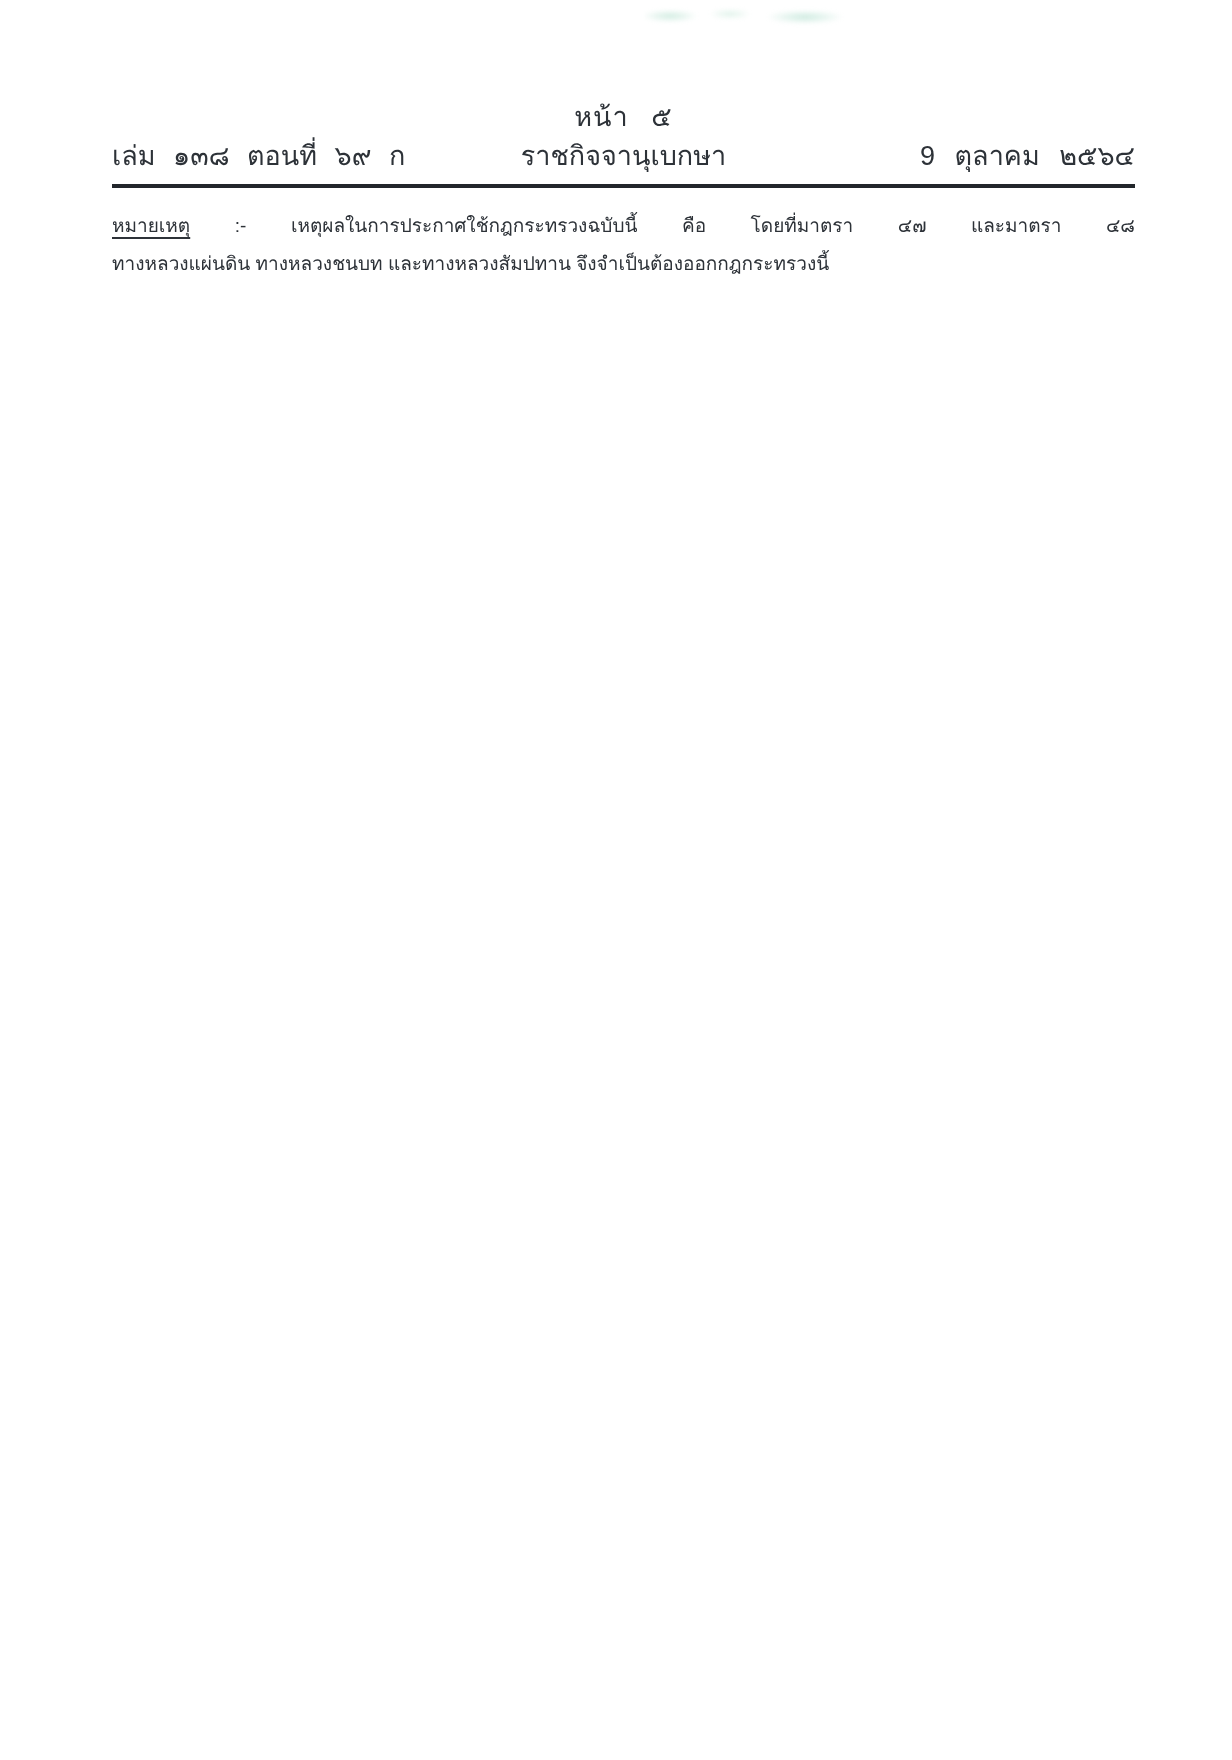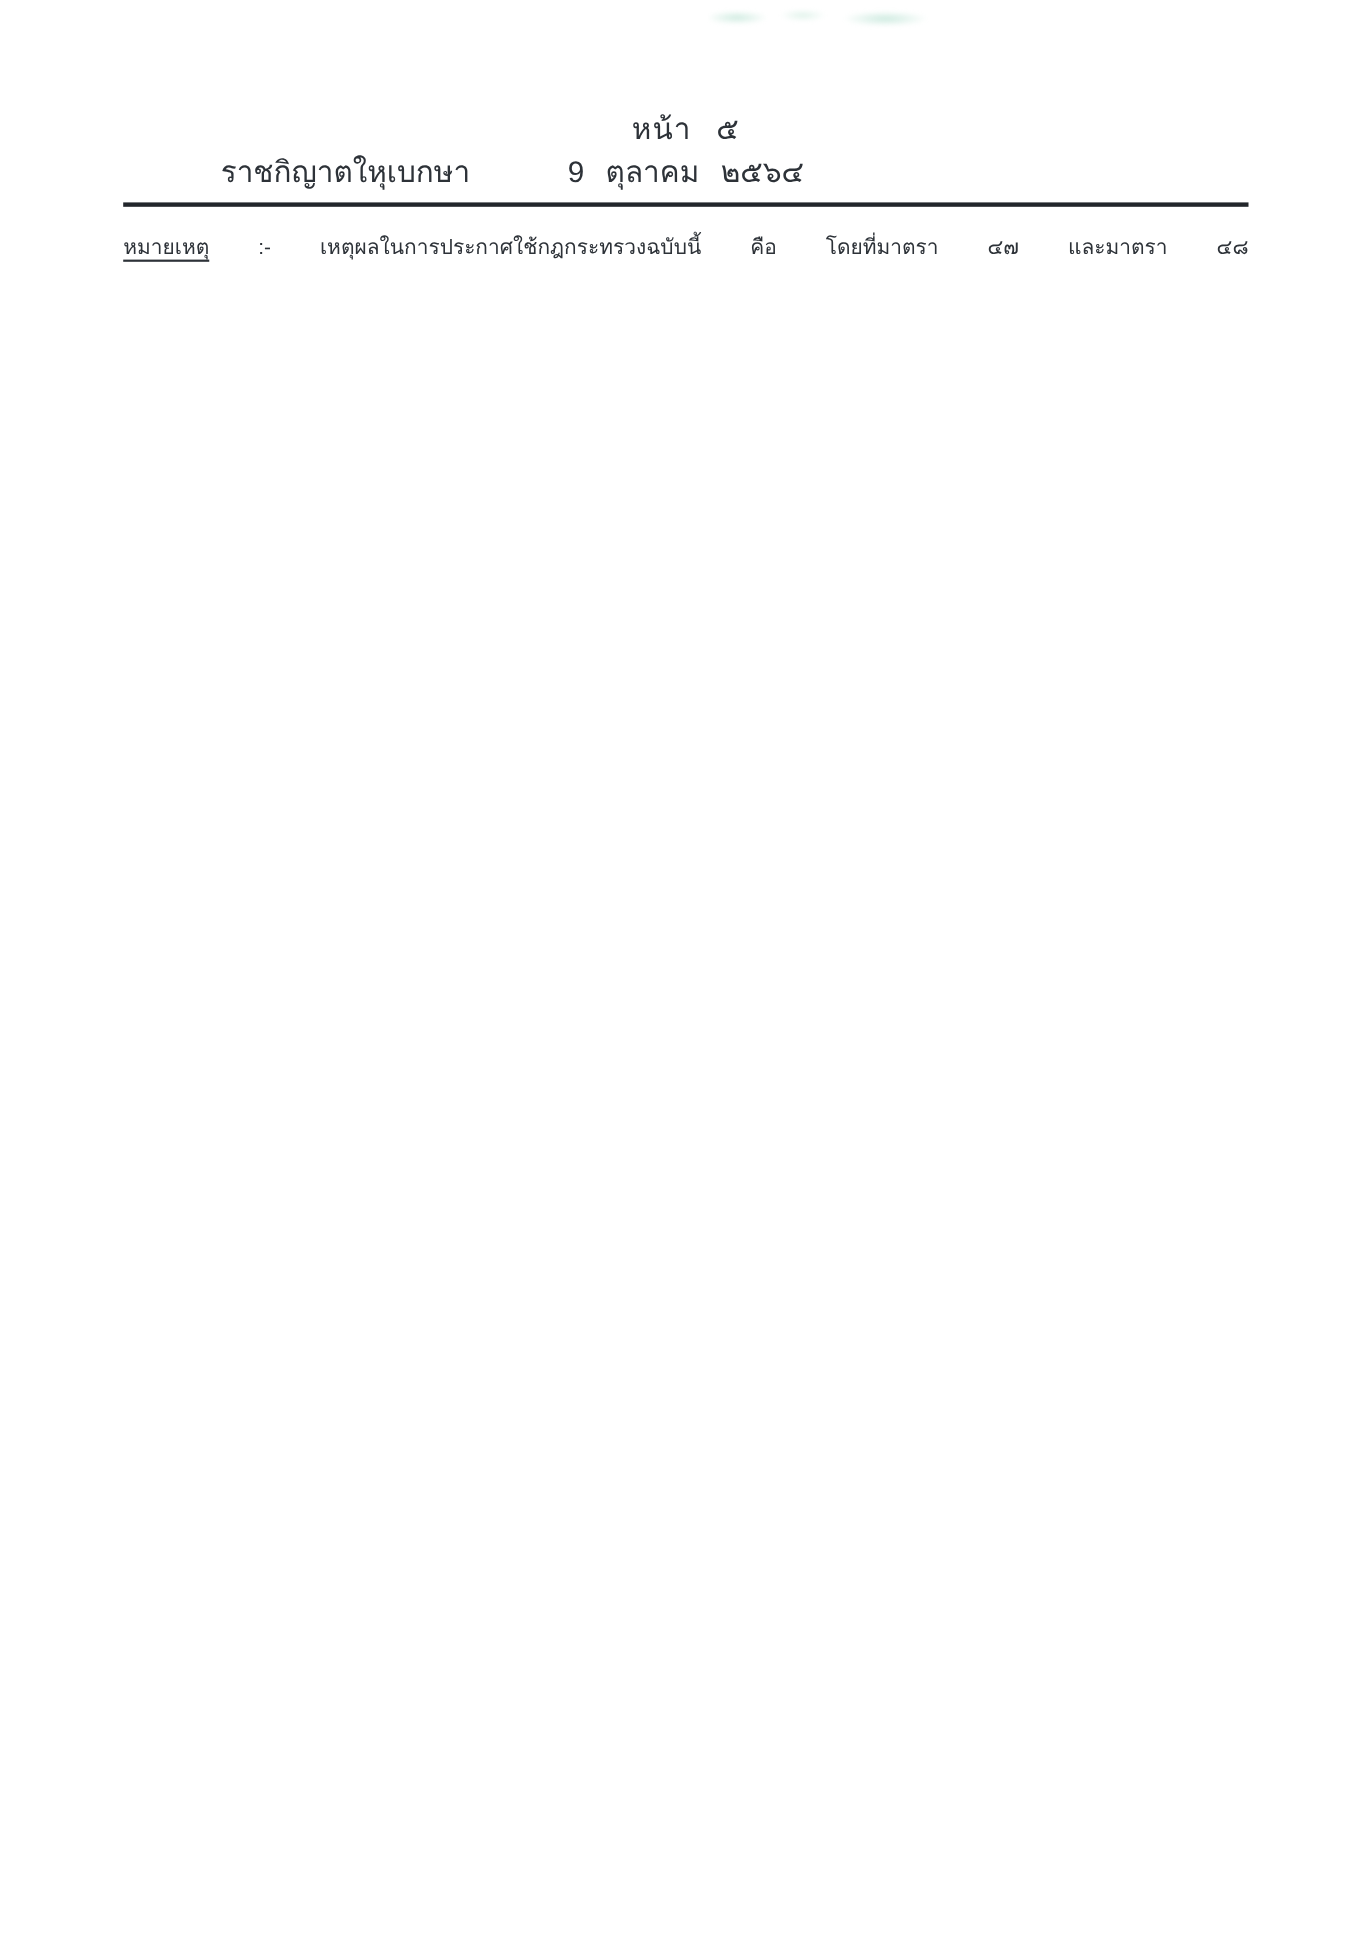--- a/index.html
+++ b/index.html
@@ -85,28 +85,30 @@
 <body>
 
 <div class="sheet">
 
   <div class="scan-artifact"></div>
 
   <header>
     <div class="page-no">หน้า ๕</div>
 
     <div class="masthead-row">
-      <span class="masthead-title">ราชกิญาตใหุเบกษา</span>
+      <span class="masthead-volume">เล่ม ๑๓๘  ตอนที่ ๖๙  ก</span>
+      <span class="masthead-title">ราชกิจจานุเบกษา</span>
       <span class="masthead-date">9  ตุลาคม  ๒๕๖๔</span>
     </div>
 
     <div class="rule"></div>
   </header>
 
   <main class="note">
     <div class="line j">
       <span class="u">หมายเหตุ</span>
       <span>:-</span>
       <span>เหตุผลในการประกาศใช้กฎกระทรวงฉบับนี้ คือ โดยที่มาตรา ๔๗ และมาตรา ๔๘</span>
     </div>
+    <div class="line last">ทางหลวงแผ่นดิน ทางหลวงชนบท และทางหลวงสัมปทาน จึงจำเป็นต้องออกกฎกระทรวงนี้</div>
   </main>
 
 </div>
 
 </body></html>

